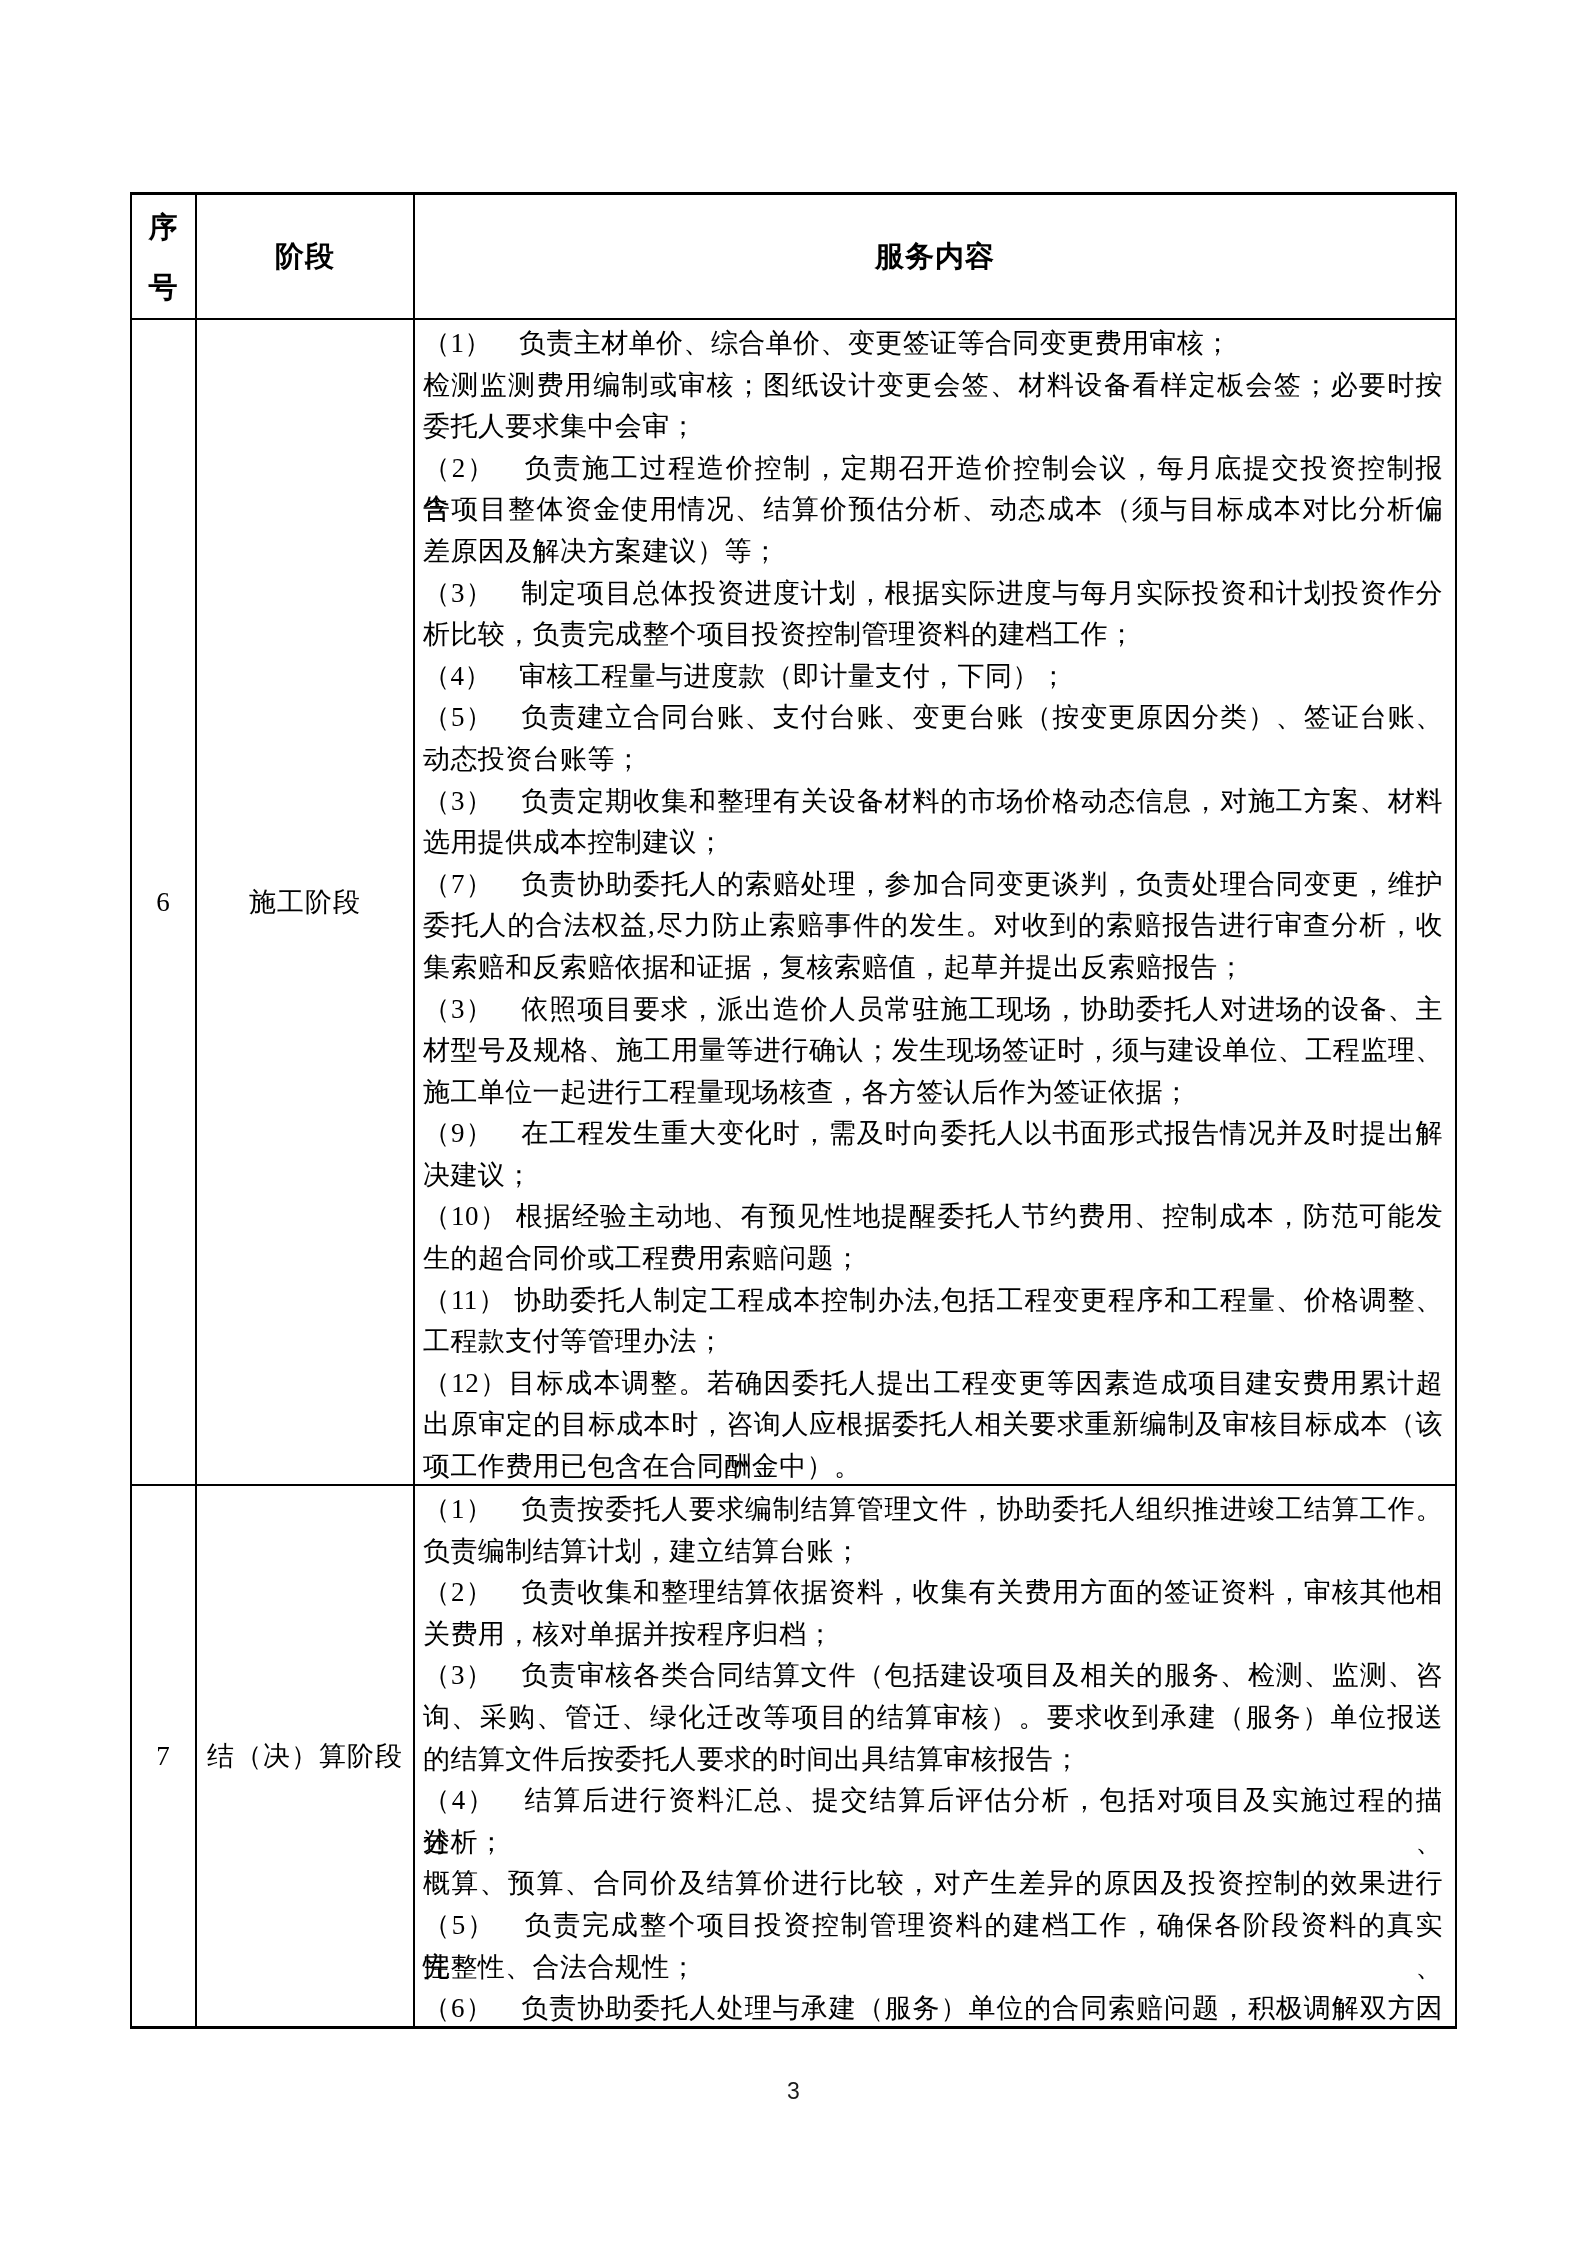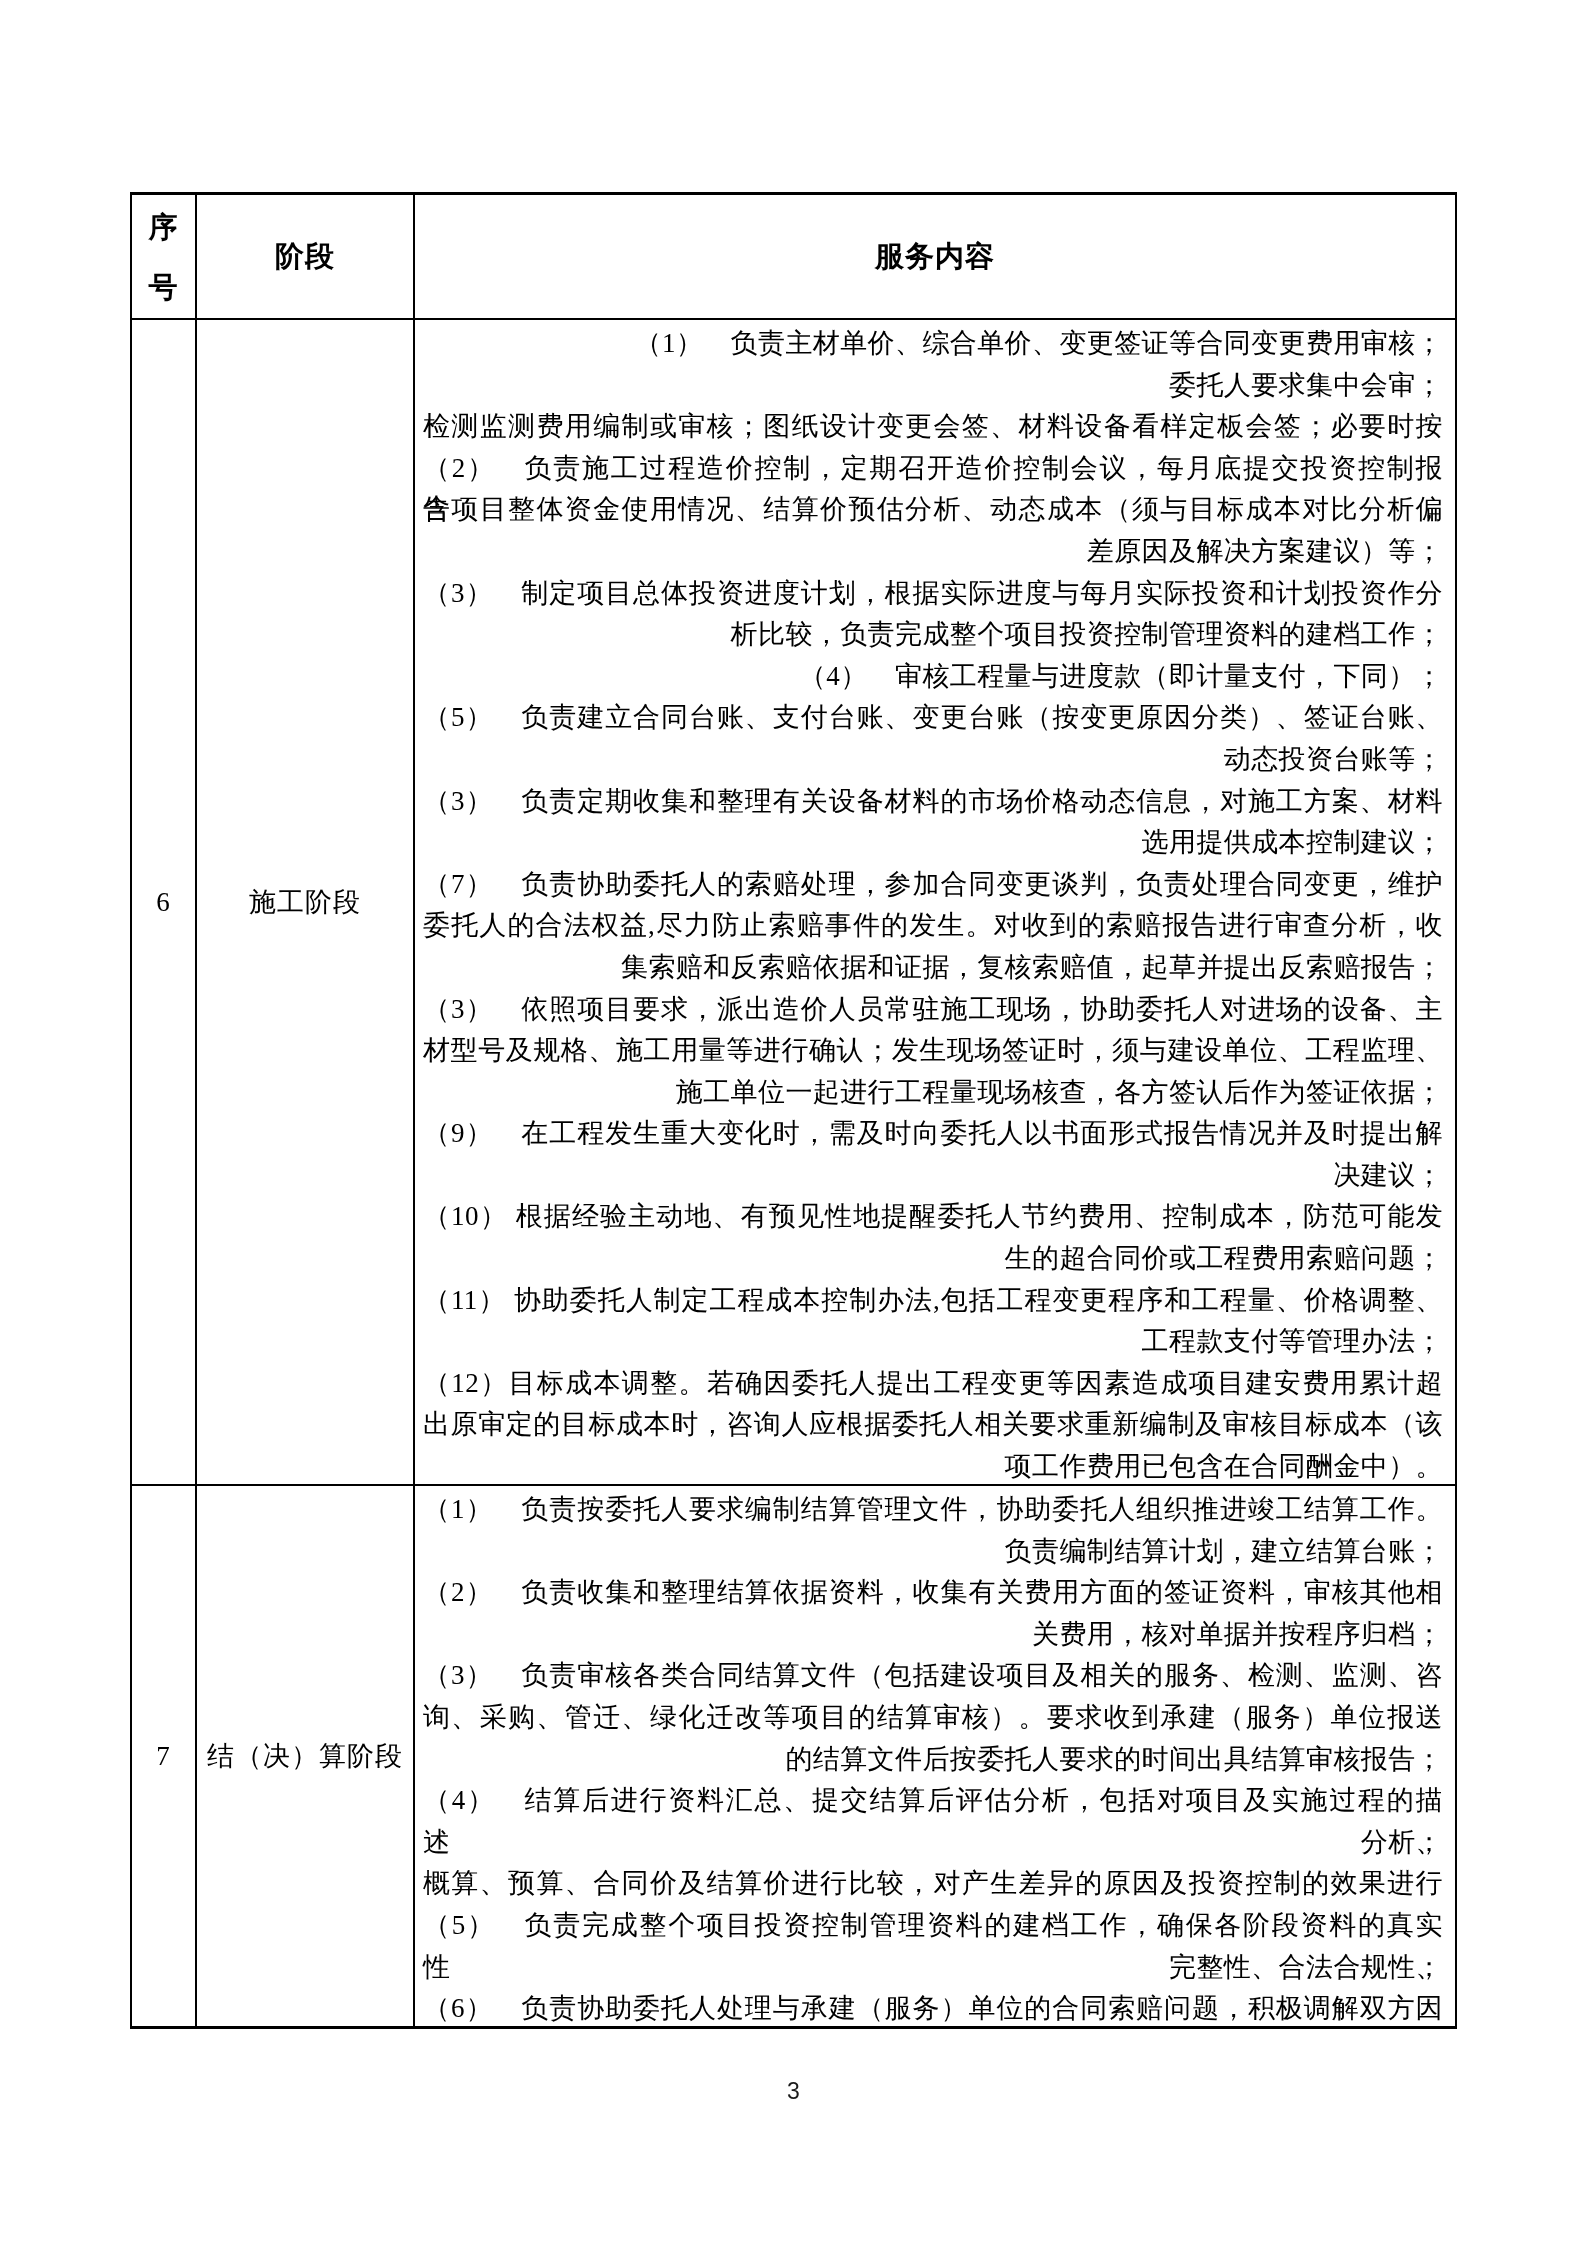--- a/index.html
+++ b/index.html
@@ -53,21 +53,20 @@
     letter-spacing: 1px;
   }
   .content {
     padding: 3px 12px 0 8px;
     font-size: 27px;
   }
   .line {
     height: 41.6px;
     line-height: 41.6px;
     letter-spacing: 0.4px;
-    text-align: right;
   }
   .line.fill {
     text-align: justify;
     text-align-last: justify;
   }
   .page-number {
     position: absolute;
     top: 2078px;
     left: 0;
     width: 100%;
@@ -91,22 +90,22 @@
       <span>阶段</span>
     </div>
     <div class="cell th lastcol">
       <span>服务内容</span>
     </div>
 
   <div class="cell num">6</div>
       <div class="cell stage">施工阶段</div>
       <div class="cell content lastcol">
         <div class="line">（1）　负责主材单价、综合单价、变更签证等合同变更费用审核；</div>
+        <div class="line fill">检测监测费用编制或审核；图纸设计变更会签、材料设备看样定板会签；必要时按</div>
         <div class="line">委托人要求集中会审；</div>
-        <div class="line fill">检测监测费用编制或审核；图纸设计变更会签、材料设备看样定板会签；必要时按</div>
         <div class="line fill">（2）　负责施工过程造价控制，定期召开造价控制会议，每月底提交投资控制报告，</div>
         <div class="line fill">含项目整体资金使用情况、结算价预估分析、动态成本（须与目标成本对比分析偏</div>
         <div class="line">差原因及解决方案建议）等；</div>
         <div class="line fill">（3）　制定项目总体投资进度计划，根据实际进度与每月实际投资和计划投资作分</div>
         <div class="line">析比较，负责完成整个项目投资控制管理资料的建档工作；</div>
         <div class="line">（4）　审核工程量与进度款（即计量支付，下同）；</div>
         <div class="line fill">（5）　负责建立合同台账、支付台账、变更台账（按变更原因分类）、签证台账、</div>
         <div class="line">动态投资台账等；</div>
         <div class="line fill">（3）　负责定期收集和整理有关设备材料的市场价格动态信息，对施工方案、材料</div>
         <div class="line">选用提供成本控制建议；</div>

